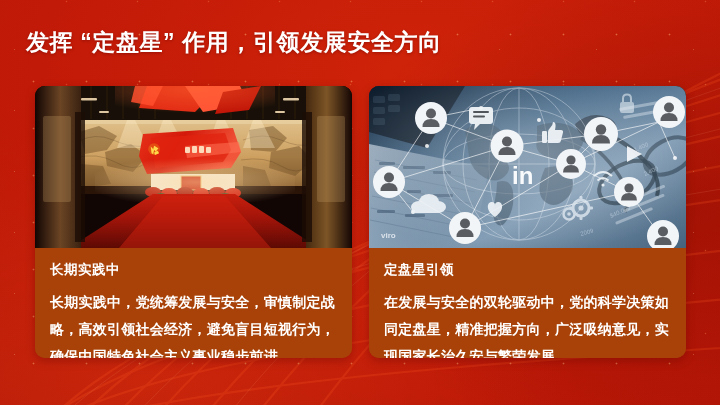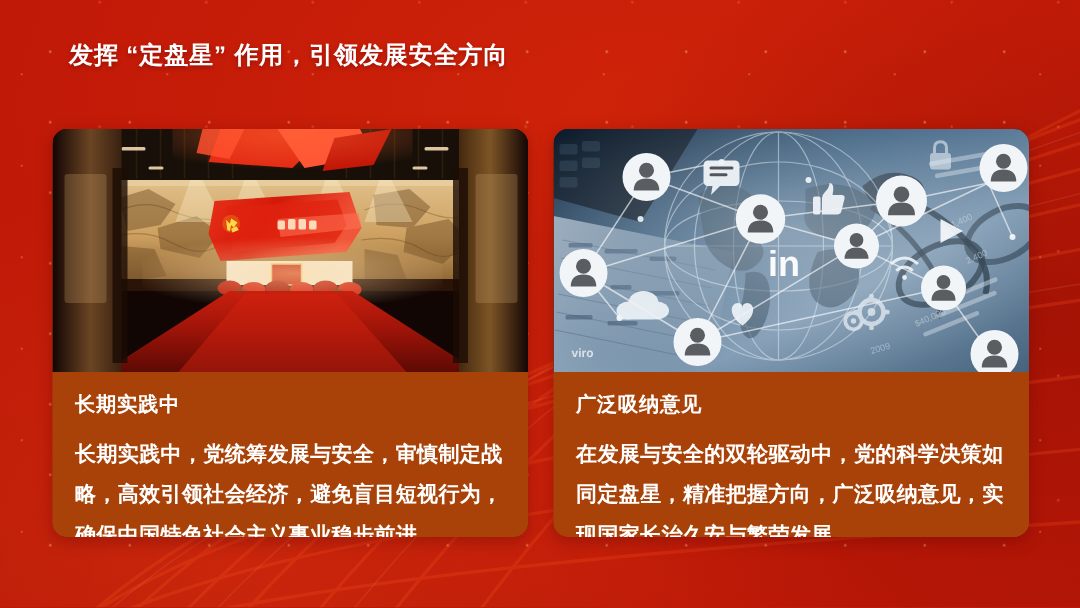--- a/index.html
+++ b/index.html
@@ -60,23 +60,23 @@
       radial-gradient(circle, rgba(255,190,120,.85) 0 .6px, rgba(255,190,120,0) 1.2px),
       radial-gradient(circle, rgba(255,160,90,.6) 0 .5px, rgba(255,160,90,0) 1.1px),
       radial-gradient(circle, rgba(255,215,160,.5) 0 .5px, rgba(255,215,160,0) 1px);
     background-size: 53px 47px, 71px 83px, 97px 61px;
     background-position: 7px 11px, 31px 43px, 63px 19px;
   }
 
   
   .title {
     position: absolute;
-    left: 46px;
+    left: 26px;
     top: 28px;
-    font-size: 16px;
+    font-size: 23px;
     font-weight: bold;
     color: #ffffff;
     letter-spacing: .6px;
     line-height: 1.3;
     white-space: nowrap;
     text-shadow: 0 1px 3px rgba(90,0,0,.45);
   }
 
   
   .cards {
@@ -545,19 +545,19 @@
           <g transform="translate(258,18)" fill="#e3ebf2" opacity=".6">
             <rect x="-7" y="-2" width="14" height="11" rx="2"></rect>
             <path d="M-4 -2 v-3.5 q0 -4 4 -4 q4 0 4 4 v3.5" fill="none" stroke="#e3ebf2" stroke-width="2"></path>
           </g>
 
           <text x="143" y="98" font-family="'Liberation Sans', sans-serif" font-size="24" font-weight="bold" fill="#ffffff" opacity=".95">in</text>
         </svg>
       </div>
 
       <div class="card-body">
-        <div class="card-title">广泛吸纳意见</div>
+        <div class="card-title">定盘星引领</div>
         <div class="card-text">在发展与安全的双轮驱动中，党的科学决策如同定盘星，精准把握方向，广泛吸纳意见，实现国家长治久安与繁荣发展。</div>
       </div>
     </div>
 
   </div>
 </div>
 
 </body></html>

